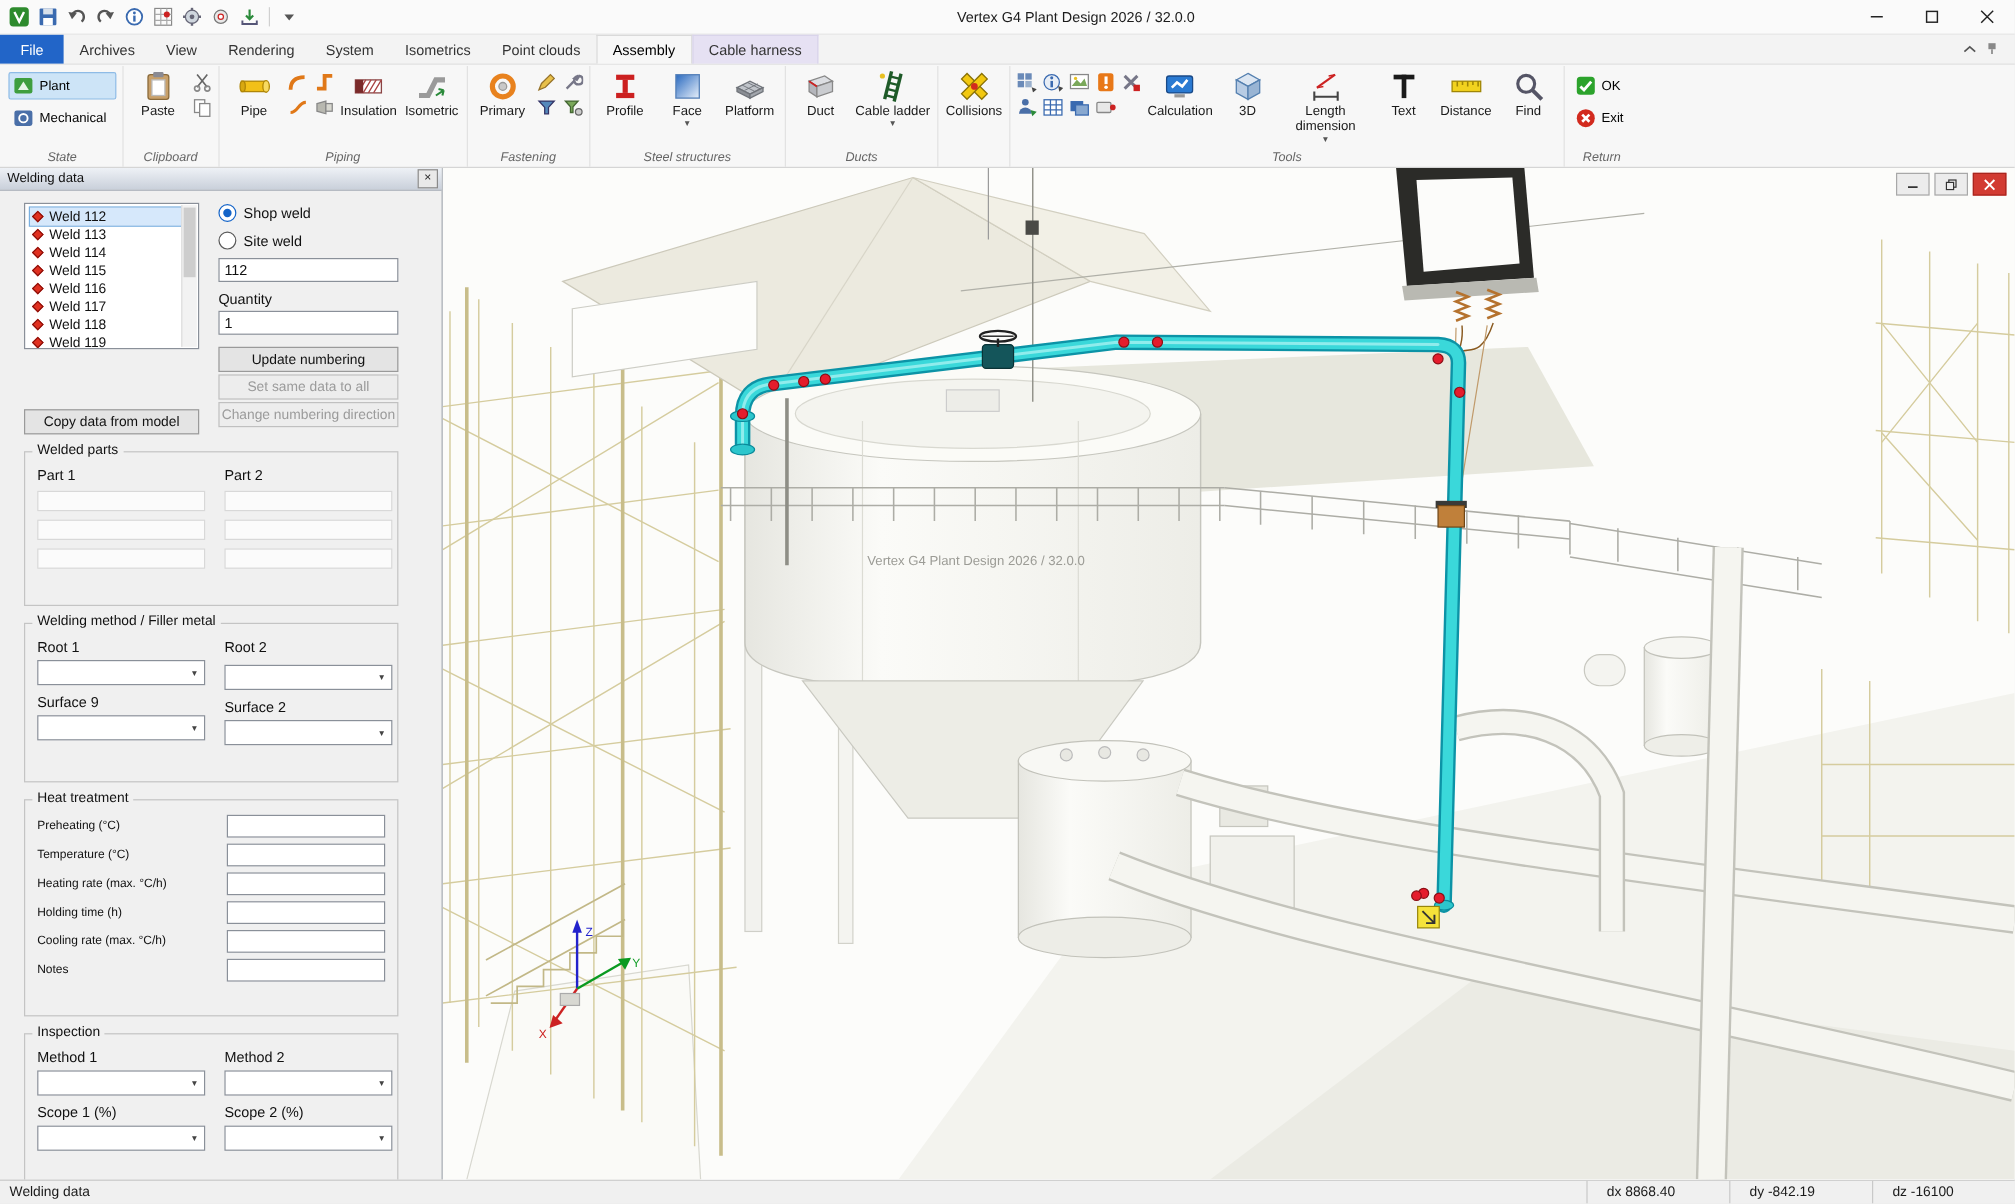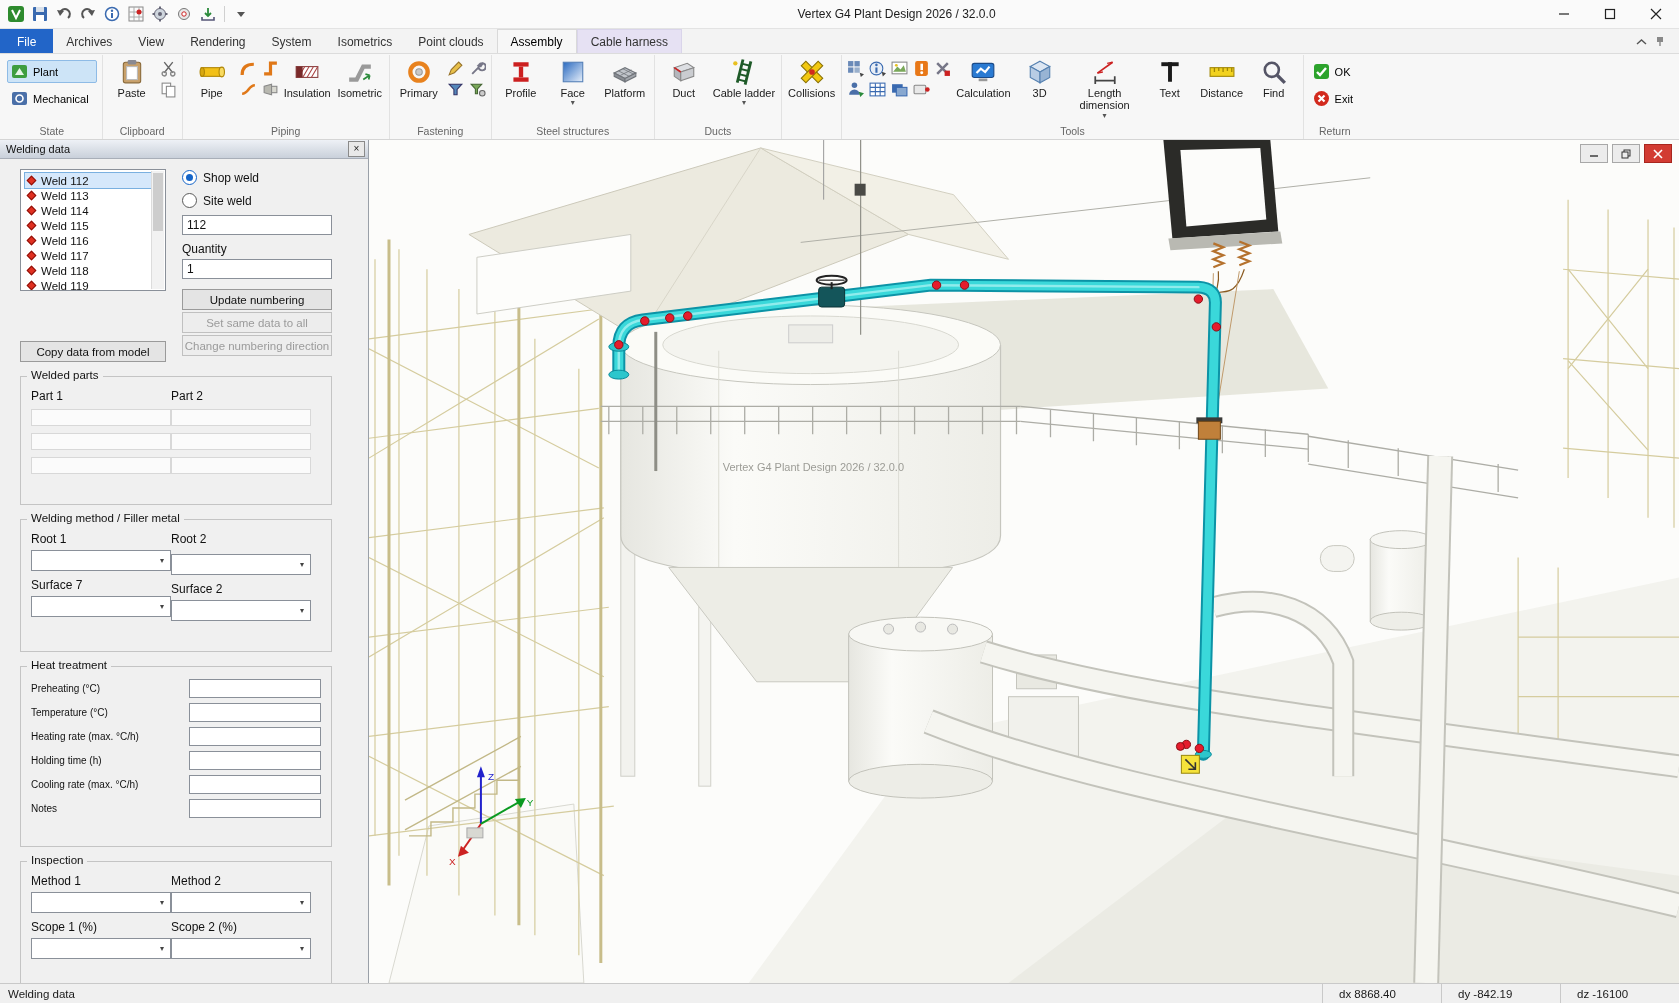--- a/index.html
+++ b/index.html
@@ -21,21 +21,21 @@
   .tab.file{background:#2265c8;color:#ffffff;padding:4px 17px 3px;}
   .tab.active{background:#f7f7f7;border:1px solid #d9d9d9;border-bottom:none;color:#000;}
   .tab.cable{background:#e6e1f3;border:1px solid #d9d4ea;border-bottom:none;}
   .tabspacer{flex:1;}
   .tabtools{display:flex;align-items:center;gap:8px;padding-right:14px;}
 
   
   .ribbon{height:84px;background:#f7f7f7;border-bottom:1px solid #d5d5d5;display:flex;align-items:stretch;padding:1px 2px 0;}
   .rgroup{display:flex;flex-direction:column;border-right:1px solid #e2e2e2;padding:1px 3px 0;}
   .ritems{flex:1;display:flex;align-items:flex-start;}
-  .rlabel{font-size:10.5px;color:#666;text-align:center;padding:0 2px 2px;white-space:nowrap;}
+  .rlabel{font-size:10.5px;color:#666;text-align:center;padding:0 2px 2px;white-space:nowrap;font-style:italic;}
   .bigbtn{min-width:46px;max-width:72px;display:flex;flex-direction:column;align-items:center;text-align:center;
     font-size:11px;color:#1a1a1a;padding:3px 3px 1px;border-radius:2px;line-height:1.12;}
   .bicon{width:26px;height:26px;margin-bottom:2px;flex:none;}
   .scol{display:flex;flex-direction:column;gap:4px;padding:4px 2px;}
   .srow{display:flex;gap:5px;}
   .sicon{width:17px;height:17px;display:block;}
   .sbtn{display:flex;align-items:center;gap:5px;font-size:11px;padding:2px 7px 2px 3px;border:1px solid transparent;border-radius:2px;white-space:nowrap;}
   .sbtn.selected{background:#cde4f7;border-color:#8ebbe6;}
   .caret{font-size:8px;color:#555;line-height:1;}
 
@@ -62,21 +62,21 @@
   .radio{width:13px;height:13px;border:1px solid #5a5a5a;border-radius:50%;background:#fff;position:relative;flex:none;}
   .radio.on{border-color:#1464c8;}
   .radio.on::after{content:"";position:absolute;inset:3px;background:#1464c8;border-radius:50%;}
   .tinput{height:18px;background:#fff;border:1px solid #8a9099;padding:0 4px;font-size:12px;display:flex;align-items:center;}
   .lbl{margin:7px 0 3px;}
   .btn{background:#e4e4e4;border:1px solid #9a9a9a;height:19px;display:flex;align-items:center;justify-content:center;font-size:11.5px;color:#111;}
   .btn.disabled{color:#9b9b9b;background:#ededed;border-color:#c0c0c0;}
   .btn.primary{border:1px solid #2a72c8;box-shadow:inset 0 0 0 1px #a8c8ec;}
   .groupbox{border:1px solid #c4c4c4;margin-top:14px;padding:12px 10px 23px;position:relative;}
   .glabel{position:absolute;top:-8px;left:6px;background:#f0f0f0;padding:0 4px;font-size:11.5px;}
-  .gb-cols{display:flex;gap:0;}
+  .gb-cols{display:flex;gap:16px;}
   .gcol{width:140px;flex:none;}
   .partfield{height:15px;background:#fbfbfb;border:1px solid #d8d8d8;margin-bottom:7px;}
   .combo{height:19px;background:#fff;border:1px solid #8a9099;display:flex;align-items:center;justify-content:flex-end;margin-bottom:7px;}
   .combo-arrow{width:16px;height:100%;display:flex;align-items:center;justify-content:center;font-size:8px;color:#444;}
   .heatrow{display:flex;align-items:center;margin-bottom:5px;}
   .hlabel{width:158px;flex:none;font-size:10px;}
   .heatrow .tinput{flex:1;height:17px;}
   .actions{display:flex;margin-top:18px;align-items:center;}
   .btn-ok{width:100px;}
   .btn-cancel{width:82px;margin-left:20px;}
@@ -677,21 +677,21 @@
         </div>
 
         <div class="groupbox">
           <span class="glabel">Welding method / Filler metal</span>
           <div class="gb-cols">
             <div class="gcol">
               <div style="margin-bottom:4px;">Root 1</div>
               <div class="combo">
                   <span class="combo-arrow">▾</span>
                 </div>
-              <div style="margin:3px 0 4px;">Surface 7</div>
+              <div style="margin:3px 0 4px;">Surface 9</div>
               <div class="combo">
                   <span class="combo-arrow">▾</span>
                 </div>
             </div>
             <div class="gcol">
               <div style="margin-bottom:8px;">Root 2</div>
               <div class="combo">
                   <span class="combo-arrow">▾</span>
                 </div>
               <div style="margin:3px 0 4px;">Surface 2</div>

